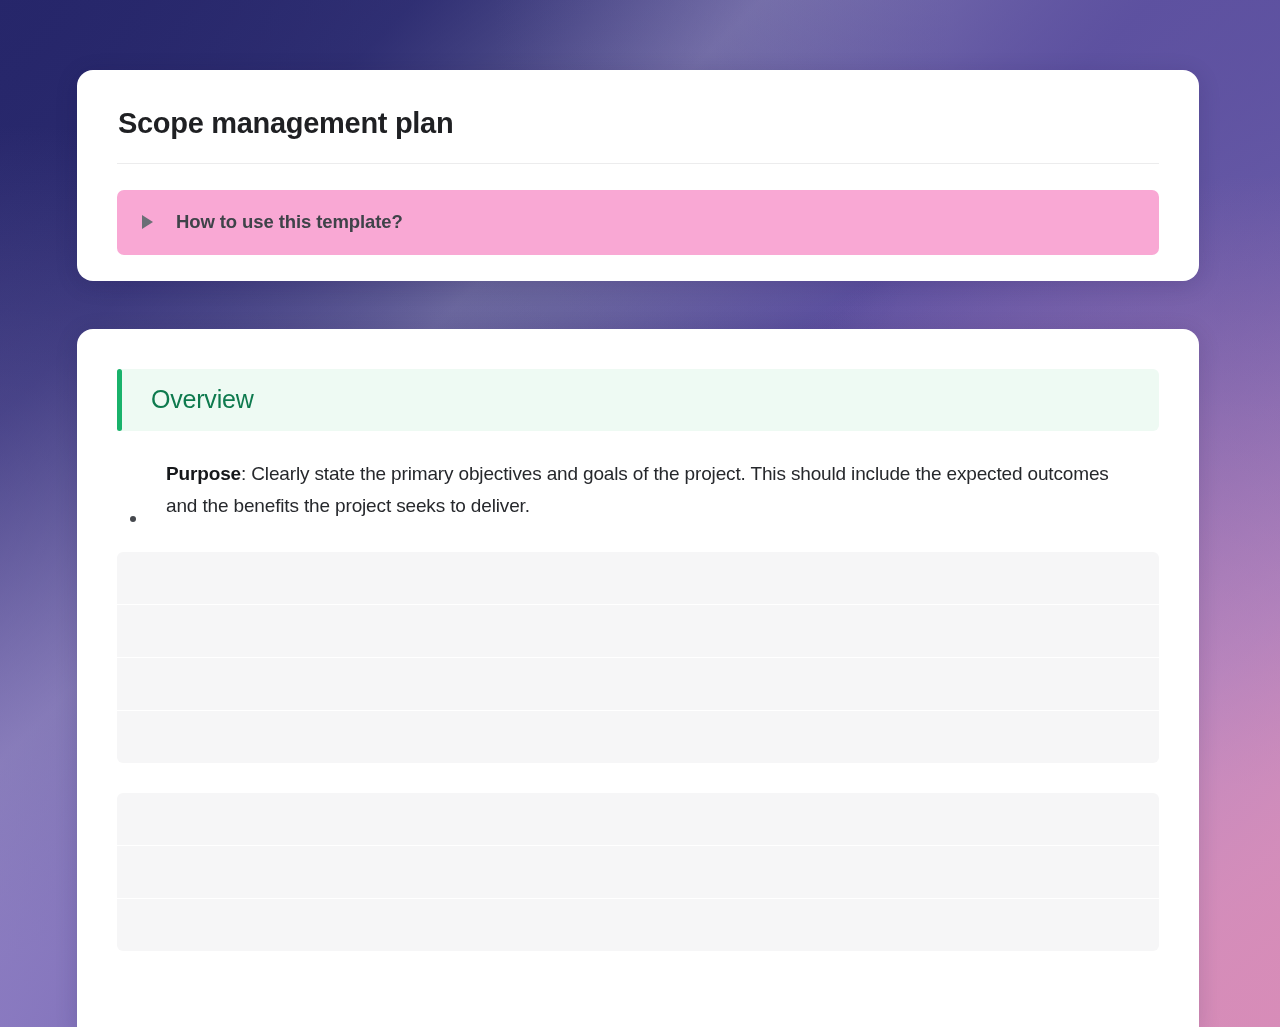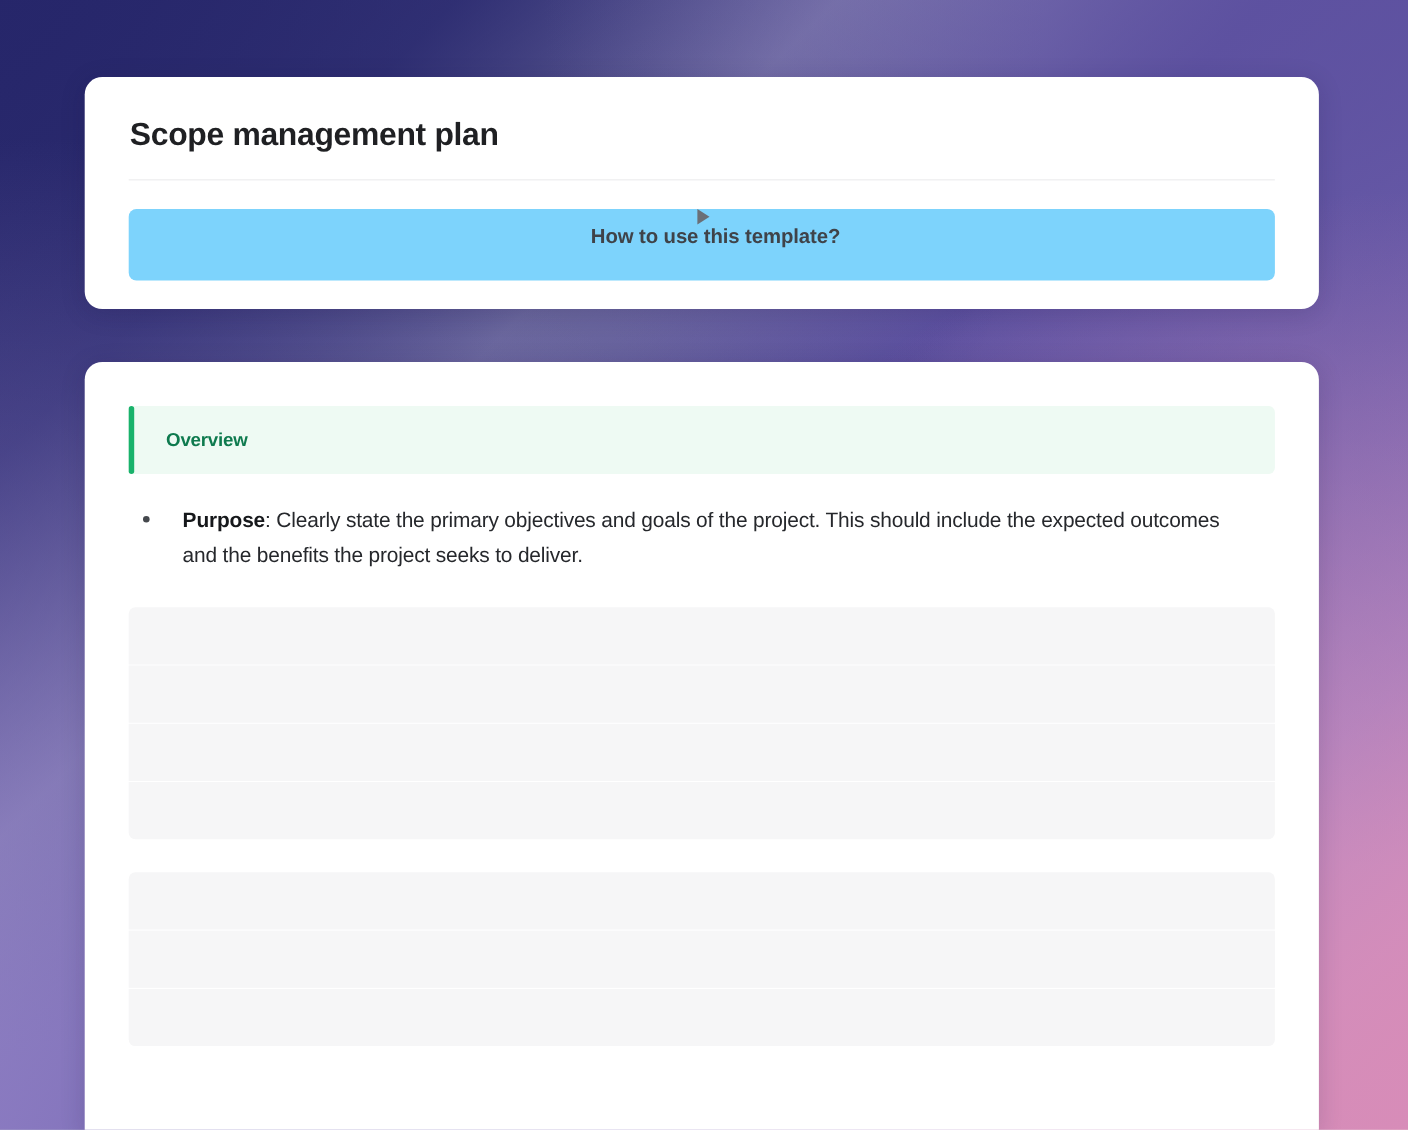--- a/index.html
+++ b/index.html
@@ -67,27 +67,26 @@
   }
 
   .title-divider {
     height: 1px;
     background: #ececed;
     margin-top: 22px;
   }
 
   .toggle-row {
     margin-top: 26px;
-    background: #7dd3fc;
+    background: #f9a8d4;
     border-radius: 7px;
     height: 65px;
     display: flex;
     align-items: center;
     padding-left: 25px;
-    flex-direction: column;
   }
 
   .triangle-icon {
     width: 0;
     height: 0;
     border-left: 11px solid #6b6f76;
     border-top: 7px solid transparent;
     border-bottom: 7px solid transparent;
     margin-right: 23px;
     flex: none;
@@ -123,30 +122,31 @@
     position: absolute;
     left: 0;
     top: 0;
     width: 5px;
     height: 62px;
     background: #19b26b;
     border-radius: 3px;
   }
 
   .callout-title {
-    font-size: 17px;
-    font-weight: bold;
+    font-size: 25px;
+    font-weight: normal;
     color: #0e7a4e;
     letter-spacing: -0.2px;
   }
 
   .bullet-item {
     display: flex;
     margin-top: 27px;
     padding-left: 13px;
+    align-items: flex-end;
   }
 
   .bullet-dot {
     flex: none;
     width: 6px;
     height: 6px;
     border-radius: 50%;
     background: #45484d;
     margin-top: 11px;
     margin-right: 30px;

